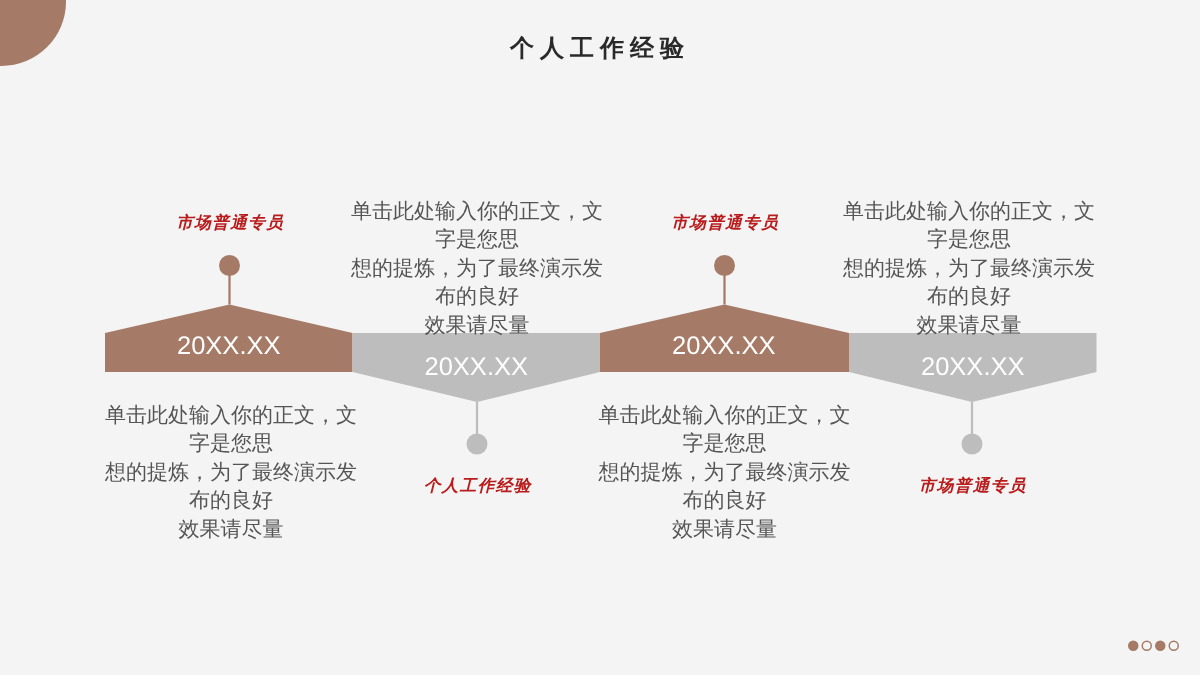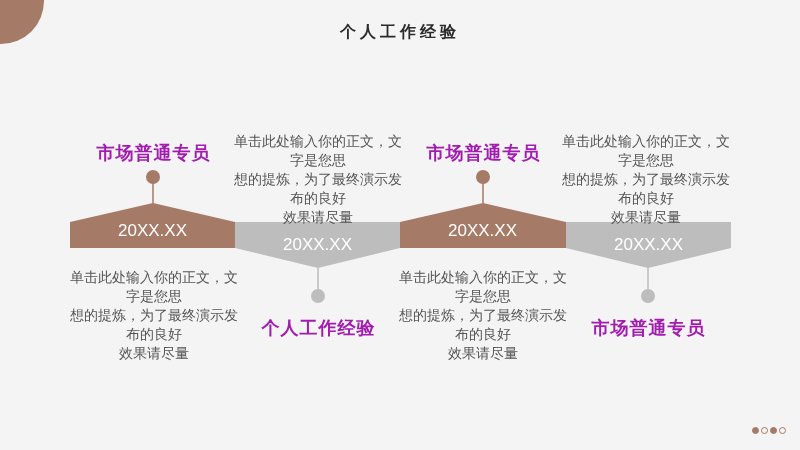--- a/index.html
+++ b/index.html
@@ -1,21 +1,21 @@
 <!DOCTYPE html>
 <html><head>
 <meta charset="utf-8">
 <style>
   html,body{margin:0;padding:0;}
   body{width:800px;height:450px;background:#f4f4f4;position:relative;overflow:hidden;font-family:"DejaVu Serif","Liberation Serif",serif;}
   .corner{position:absolute;left:-42px;top:-42px;width:86px;height:86px;border-radius:50%;background:#a57a66;}
   .title{position:absolute;left:0;width:800px;top:22px;text-align:center;font-size:16px;letter-spacing:4px;color:#2a2a2a;font-weight:bold;}
   svg.timeline{position:absolute;left:0;top:0;}
   .date{position:absolute;width:165px;text-align:center;color:#fff;font-family:"Liberation Sans","DejaVu Sans",sans-serif;font-size:17px;}
-  .heading{position:absolute;width:165px;text-align:center;font-size:18px;font-weight:bold;color:#a21caf;letter-spacing:1px;}
+  .heading{position:absolute;width:165px;text-align:center;font-size:11px;font-weight:bold;color:#b91c1c;letter-spacing:1px;font-style:italic;}
   .desc{position:absolute;width:180px;text-align:center;font-size:14px;line-height:19px;color:#555;}
   .pager{position:absolute;right:14px;bottom:16px;display:flex;gap:2px;}
   .pager span{width:7px;height:7px;border-radius:50%;border:1px solid #a57a66;box-sizing:border-box;display:inline-block;}
   .pager span.filled{background:#a57a66;}
 </style>
 </head>
 <body>
 
 <div class="corner"></div>
 

